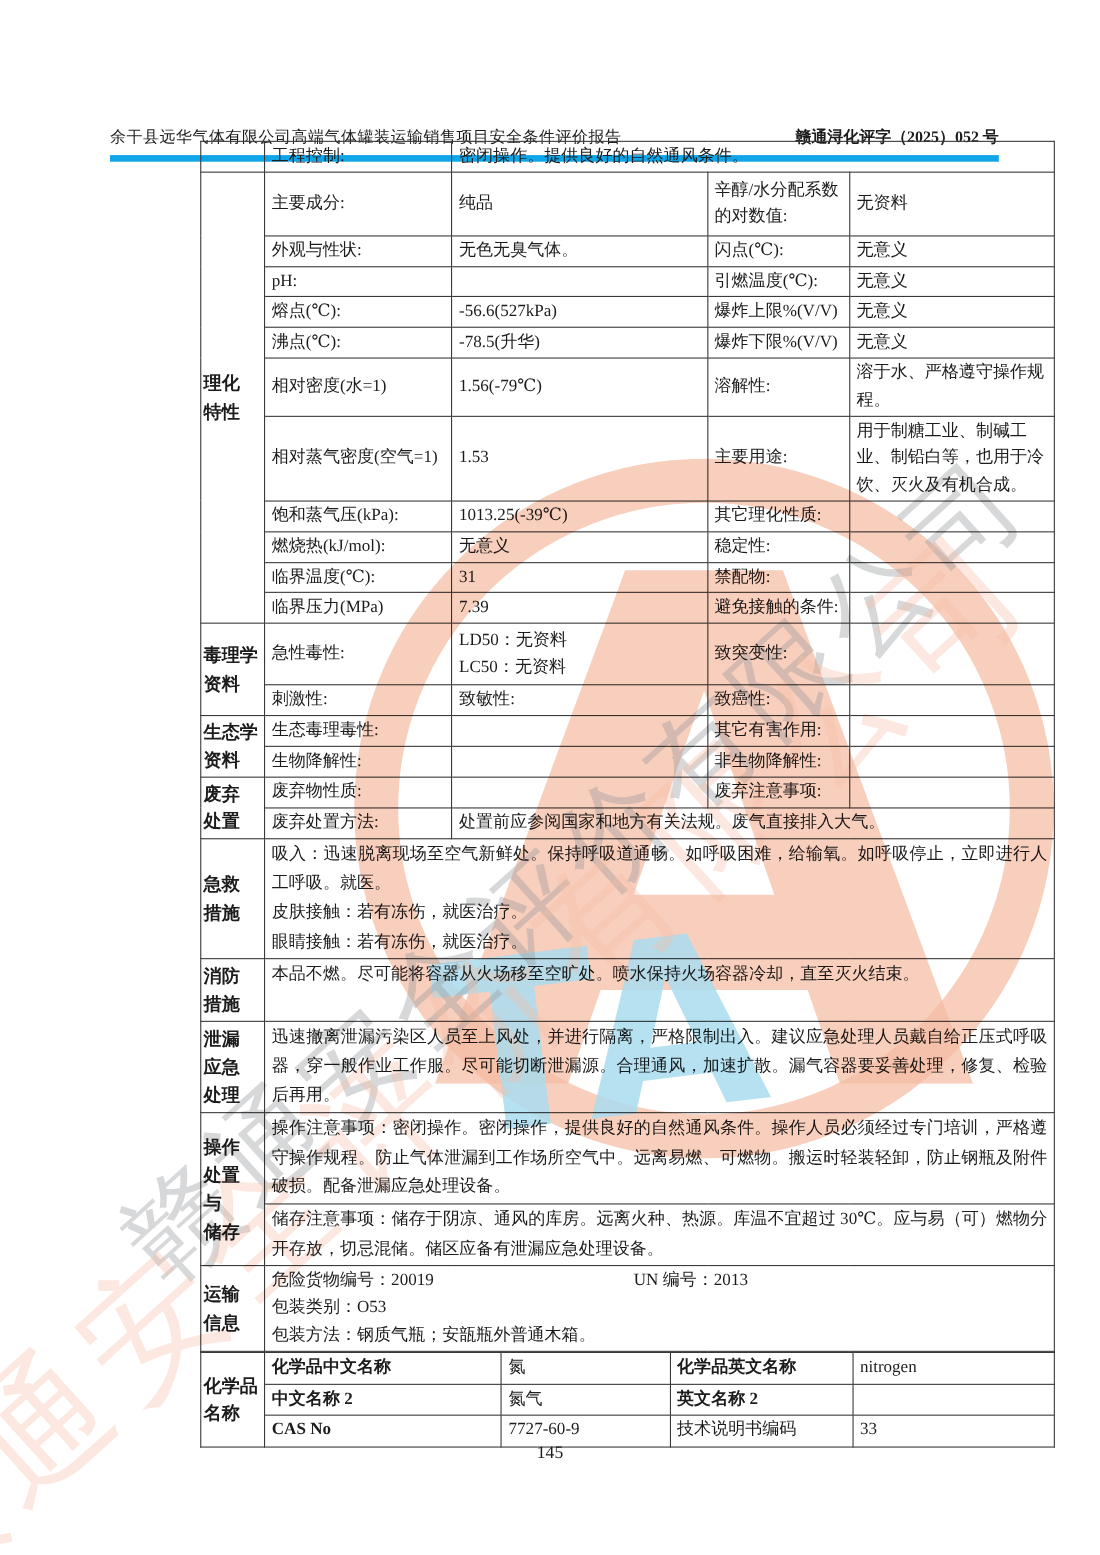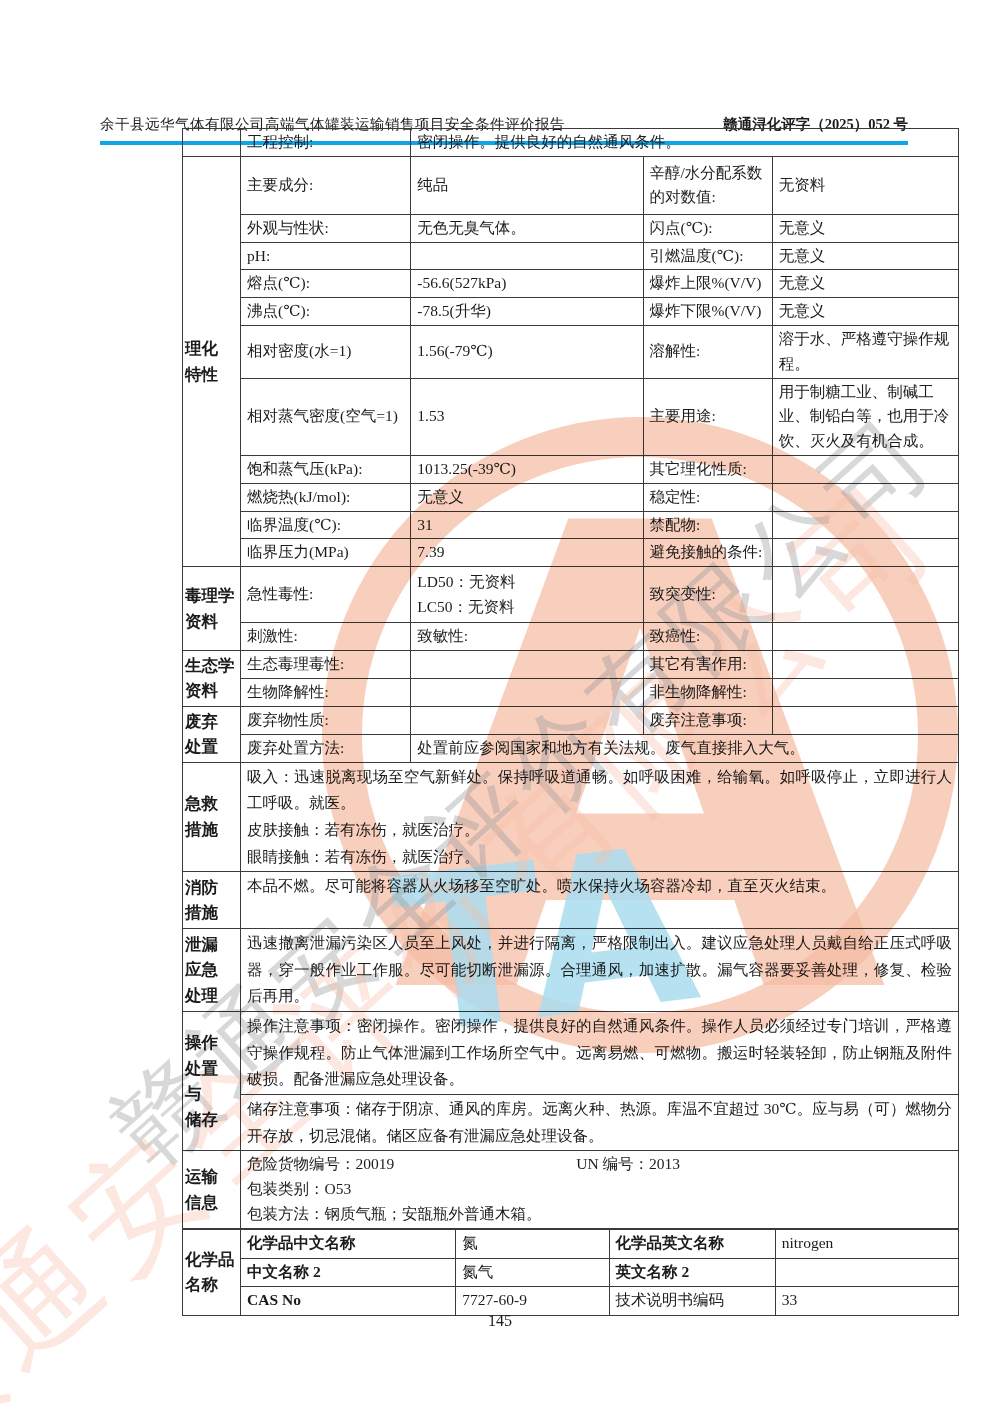--- a/index.html
+++ b/index.html
@@ -4,21 +4,21 @@
 <style>
   html,body{margin:0;padding:0;background:#e8e8e8;}
   .page{
     position:relative;width:1000px;height:1414px;margin:0 auto;background:#ffffff;
     font-family:"Liberation Serif","DejaVu Serif",serif;color:#1c1c1c;overflow:hidden;
   }
   
   .header{
     position:absolute;top:84px;left:100px;width:808px;
     display:flex;justify-content:space-between;align-items:flex-end;
-    border-bottom:4px solid #0ea5e9;padding-bottom:7px;
+    border-bottom:6px solid #0ea5e9;padding-bottom:7px;
   }
   .header .h-left{font-size:14.5px;letter-spacing:.5px;}
   .header .h-right{font-size:14.5px;font-weight:bold;white-space:nowrap;margin-top:31px;}
   
   .content{position:absolute;top:128px;left:135px;width:777px;padding-left:47px;}
   table{border-collapse:collapse;table-layout:fixed;width:777px;}
   td{
     border:1px solid #3a3a3a;padding:1px 6px;font-size:15.5px;line-height:1.6;
     vertical-align:middle;word-break:break-all;
   }

